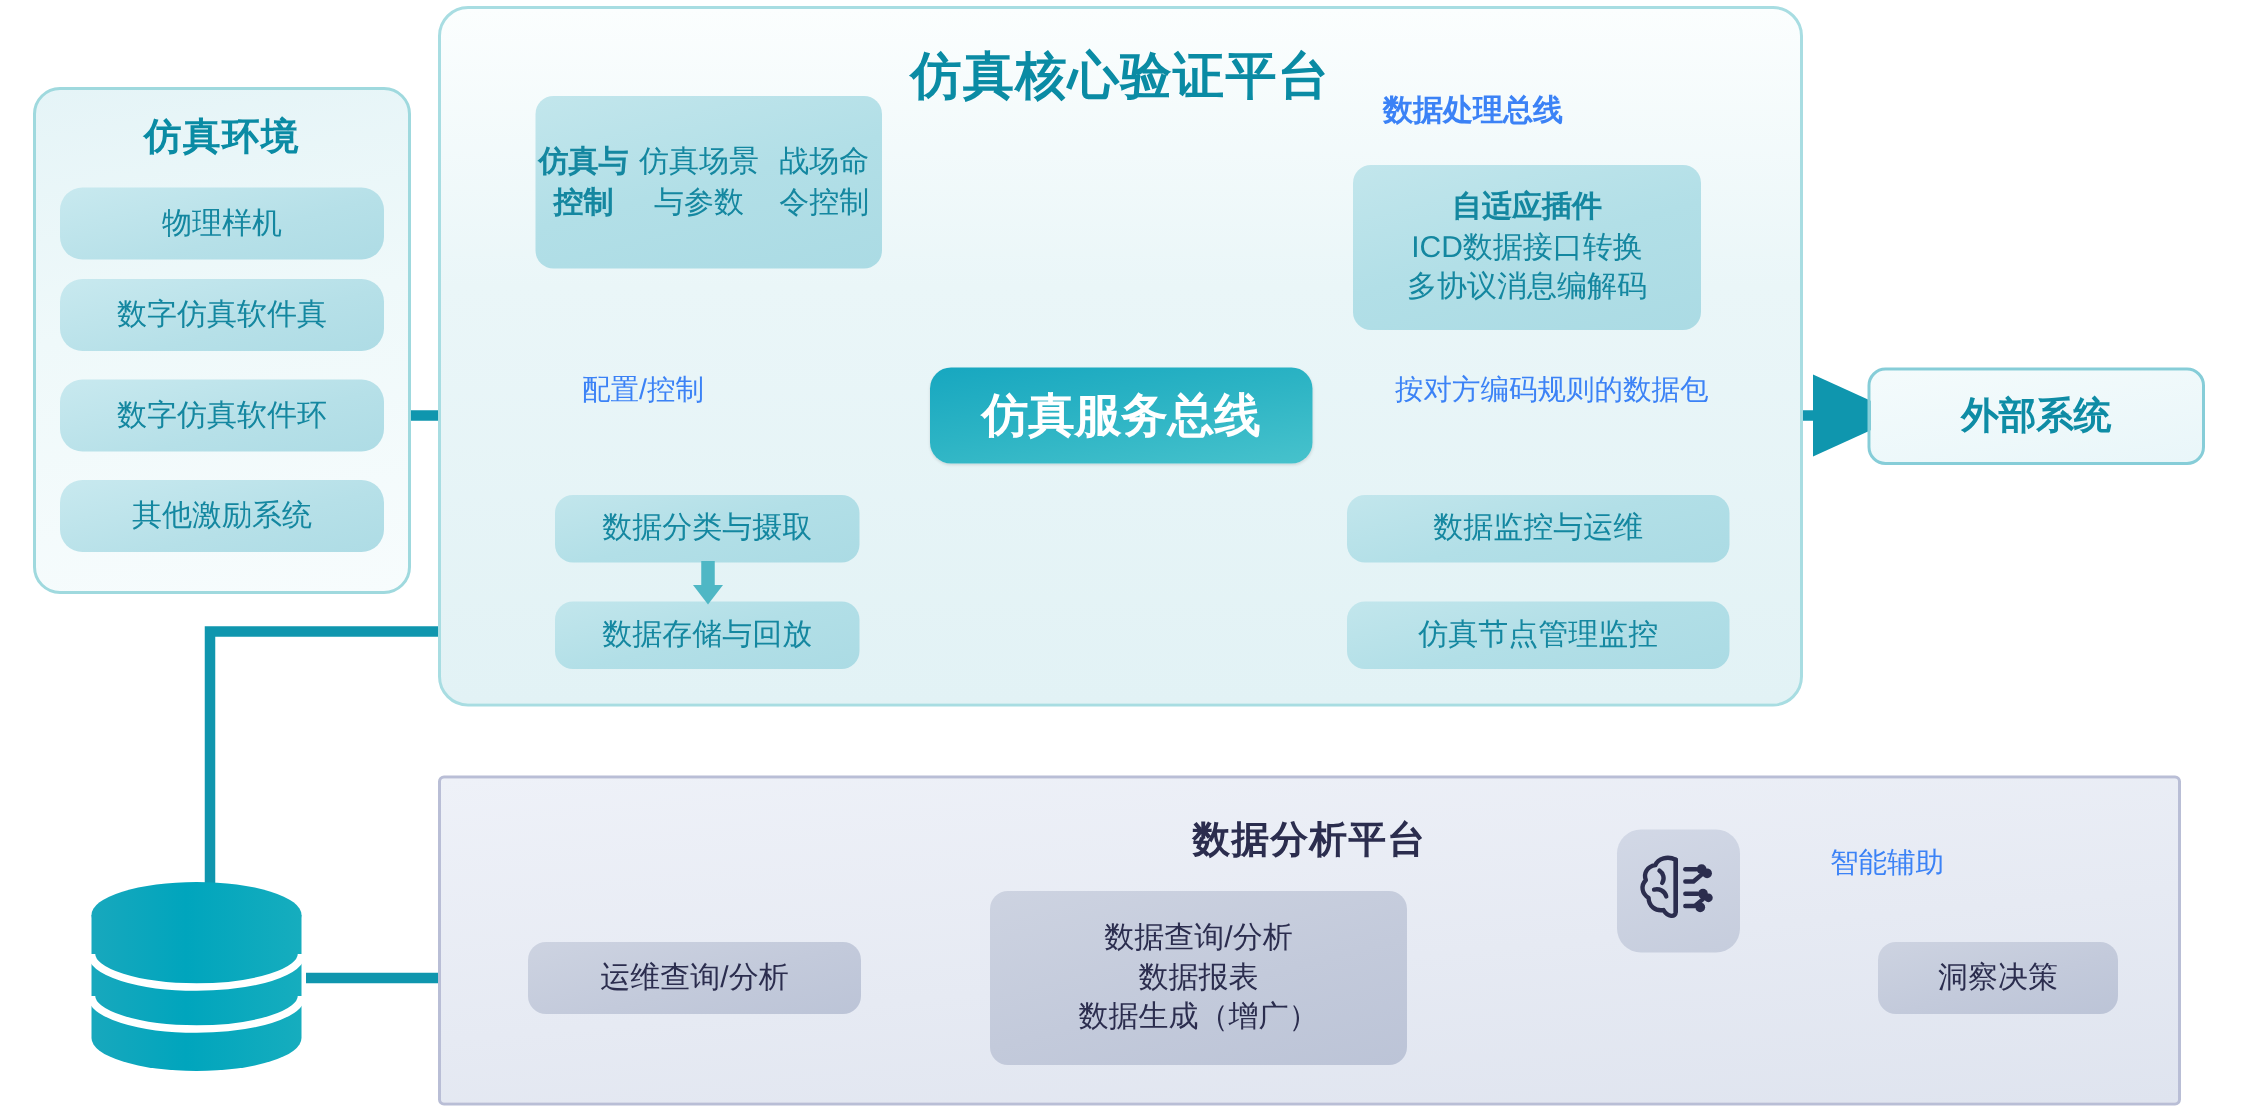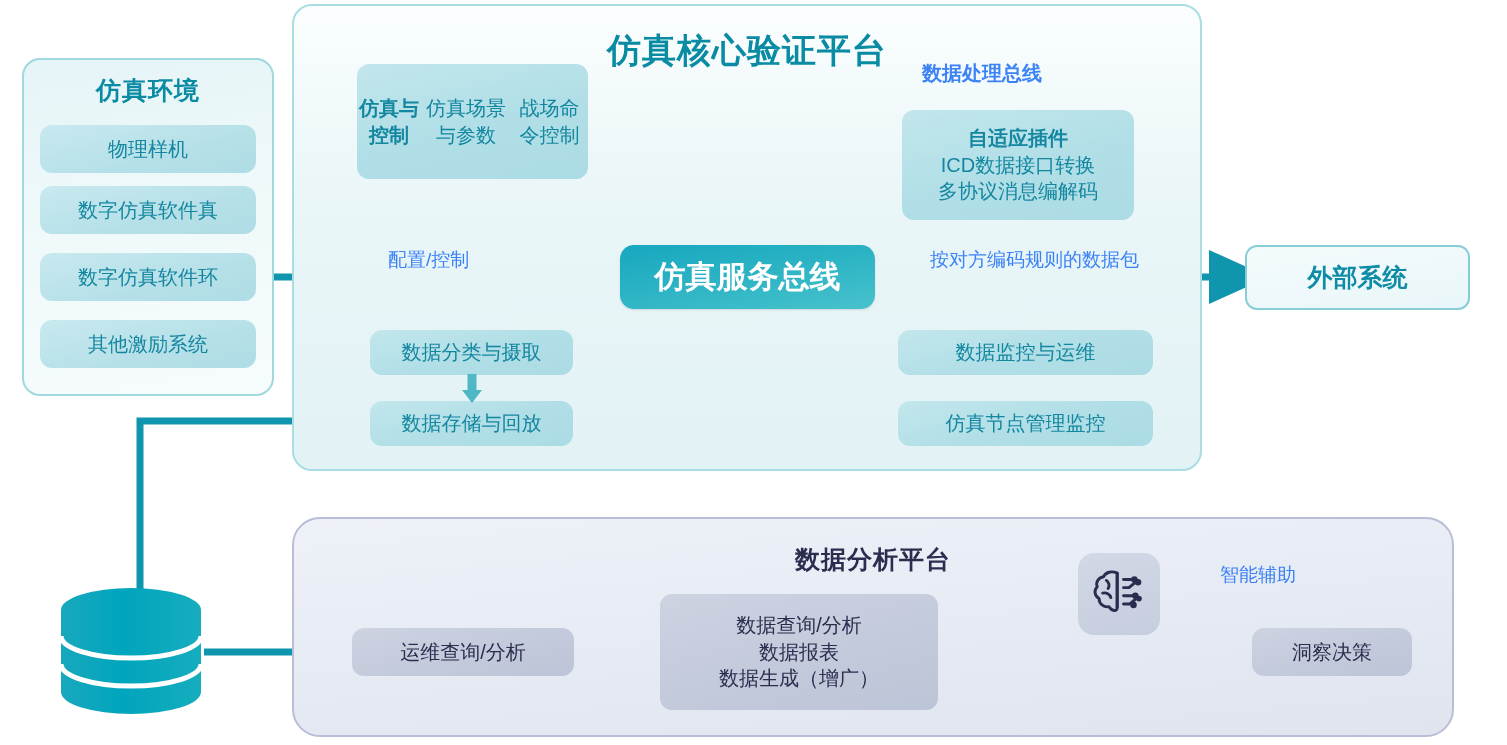--- a/index.html
+++ b/index.html
@@ -23,21 +23,21 @@
     border:2px solid #9fd9de;border-radius:18px;
     background:linear-gradient(170deg,#e5f4f7 0%,#eff9fa 45%,#f7fcfd 100%);
   }
   .panel-core{
     left:292px;top:4px;width:910px;height:467px;
     border:2px solid #a8dde2;border-radius:20px;
     background:linear-gradient(180deg,#fbfefe 0%,#eaf6f8 40%,#e2f2f5 100%);
   }
   .panel-analysis{
     left:292px;top:517px;width:1162px;height:220px;
-    border:2px solid #b9bed6;border-radius:28px;
+    border:2px solid #b9bed6;border-radius:4px;
     background:linear-gradient(175deg,#eef1f8 0%,#e6eaf3 55%,#dfe4ef 100%);
   }
 
   .panel-title{
     position:absolute;
     font-weight:bold;
     letter-spacing:1px;
     white-space:nowrap;
     color:#0a8ba4;
   }
@@ -52,21 +52,21 @@
     text-align:center;border-radius:12px;
     line-height:1.32;
     white-space:pre-line;
   }
   .node.teal-soft{
     background:linear-gradient(165deg,#c2e6ec 0%,#b2dfe7 50%,#abdbe4 100%);
     color:#1487a0;font-size:20px;
   }
   .node.teal-pale{
     background:linear-gradient(165deg,#c8e9ef 0%,#b6e0e8 60%,#aedce5 100%);
-    color:#1487a0;font-size:20px;
+    color:#1487a0;font-size:20px;border-radius:15px;
   }
   .node.outline{
     background:linear-gradient(170deg,#f4fbfc 0%,#e9f6f9 100%);
     border:2px solid #86cdd8;
     color:#0e8ca5;font-weight:bold;font-size:25px;
   }
   .node.bus{
     background:linear-gradient(170deg,#17a7c0 0%,#2bb3c4 45%,#47c2cc 100%);
     color:#ffffff;font-weight:bold;font-size:31px;
     border-radius:14px;

